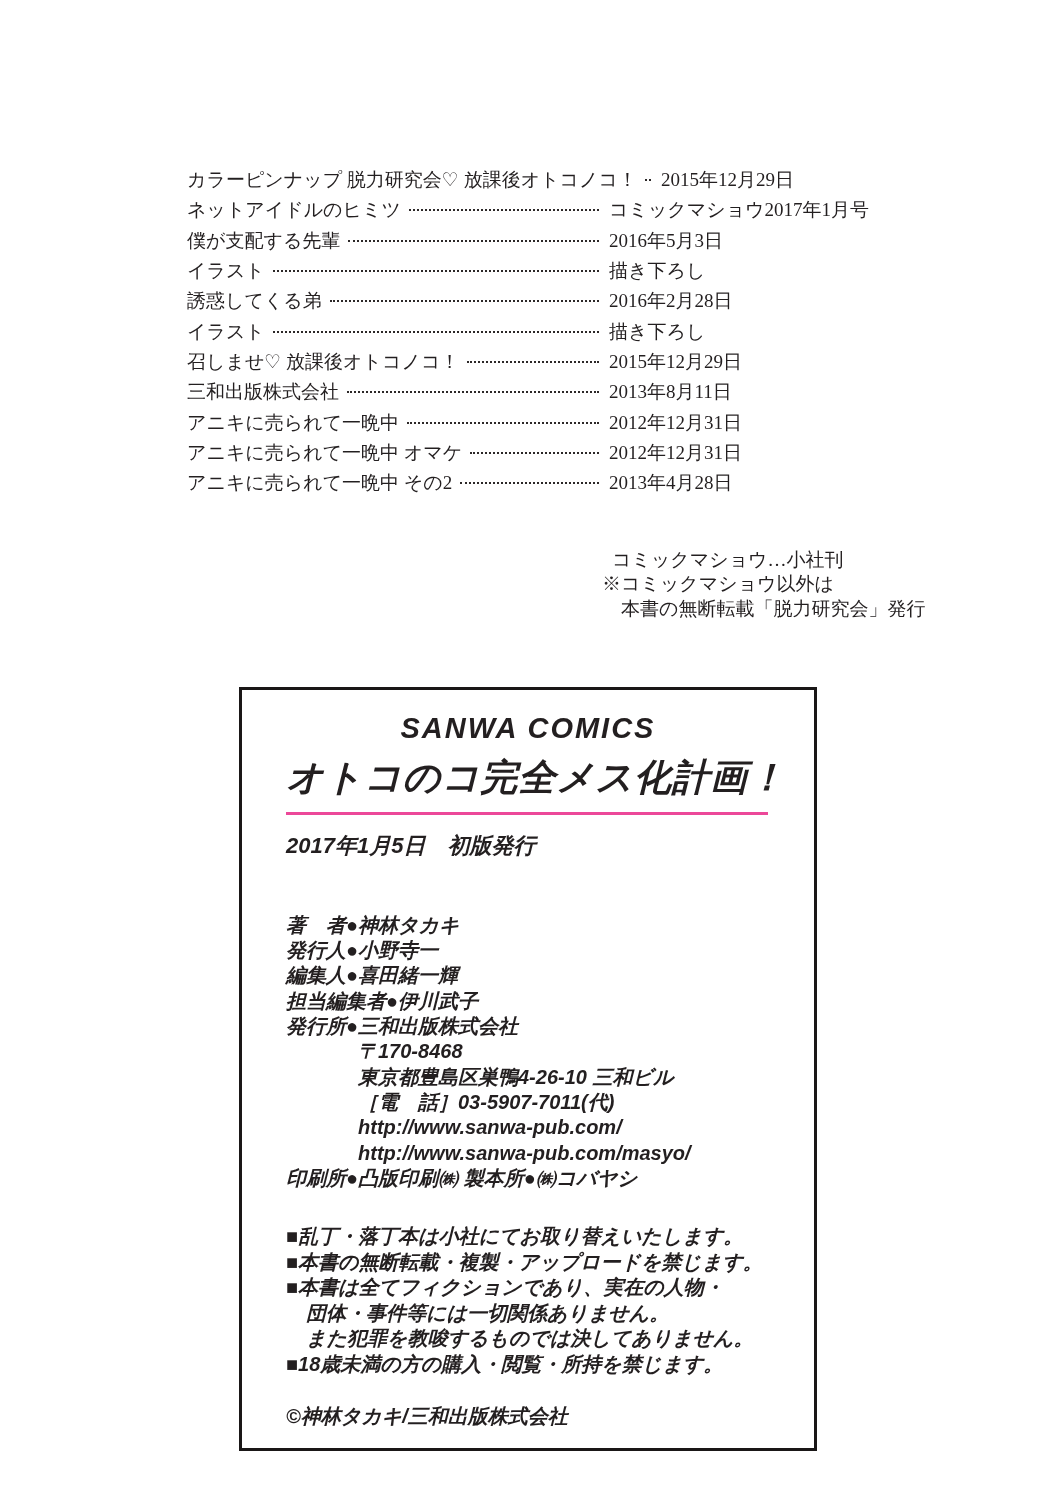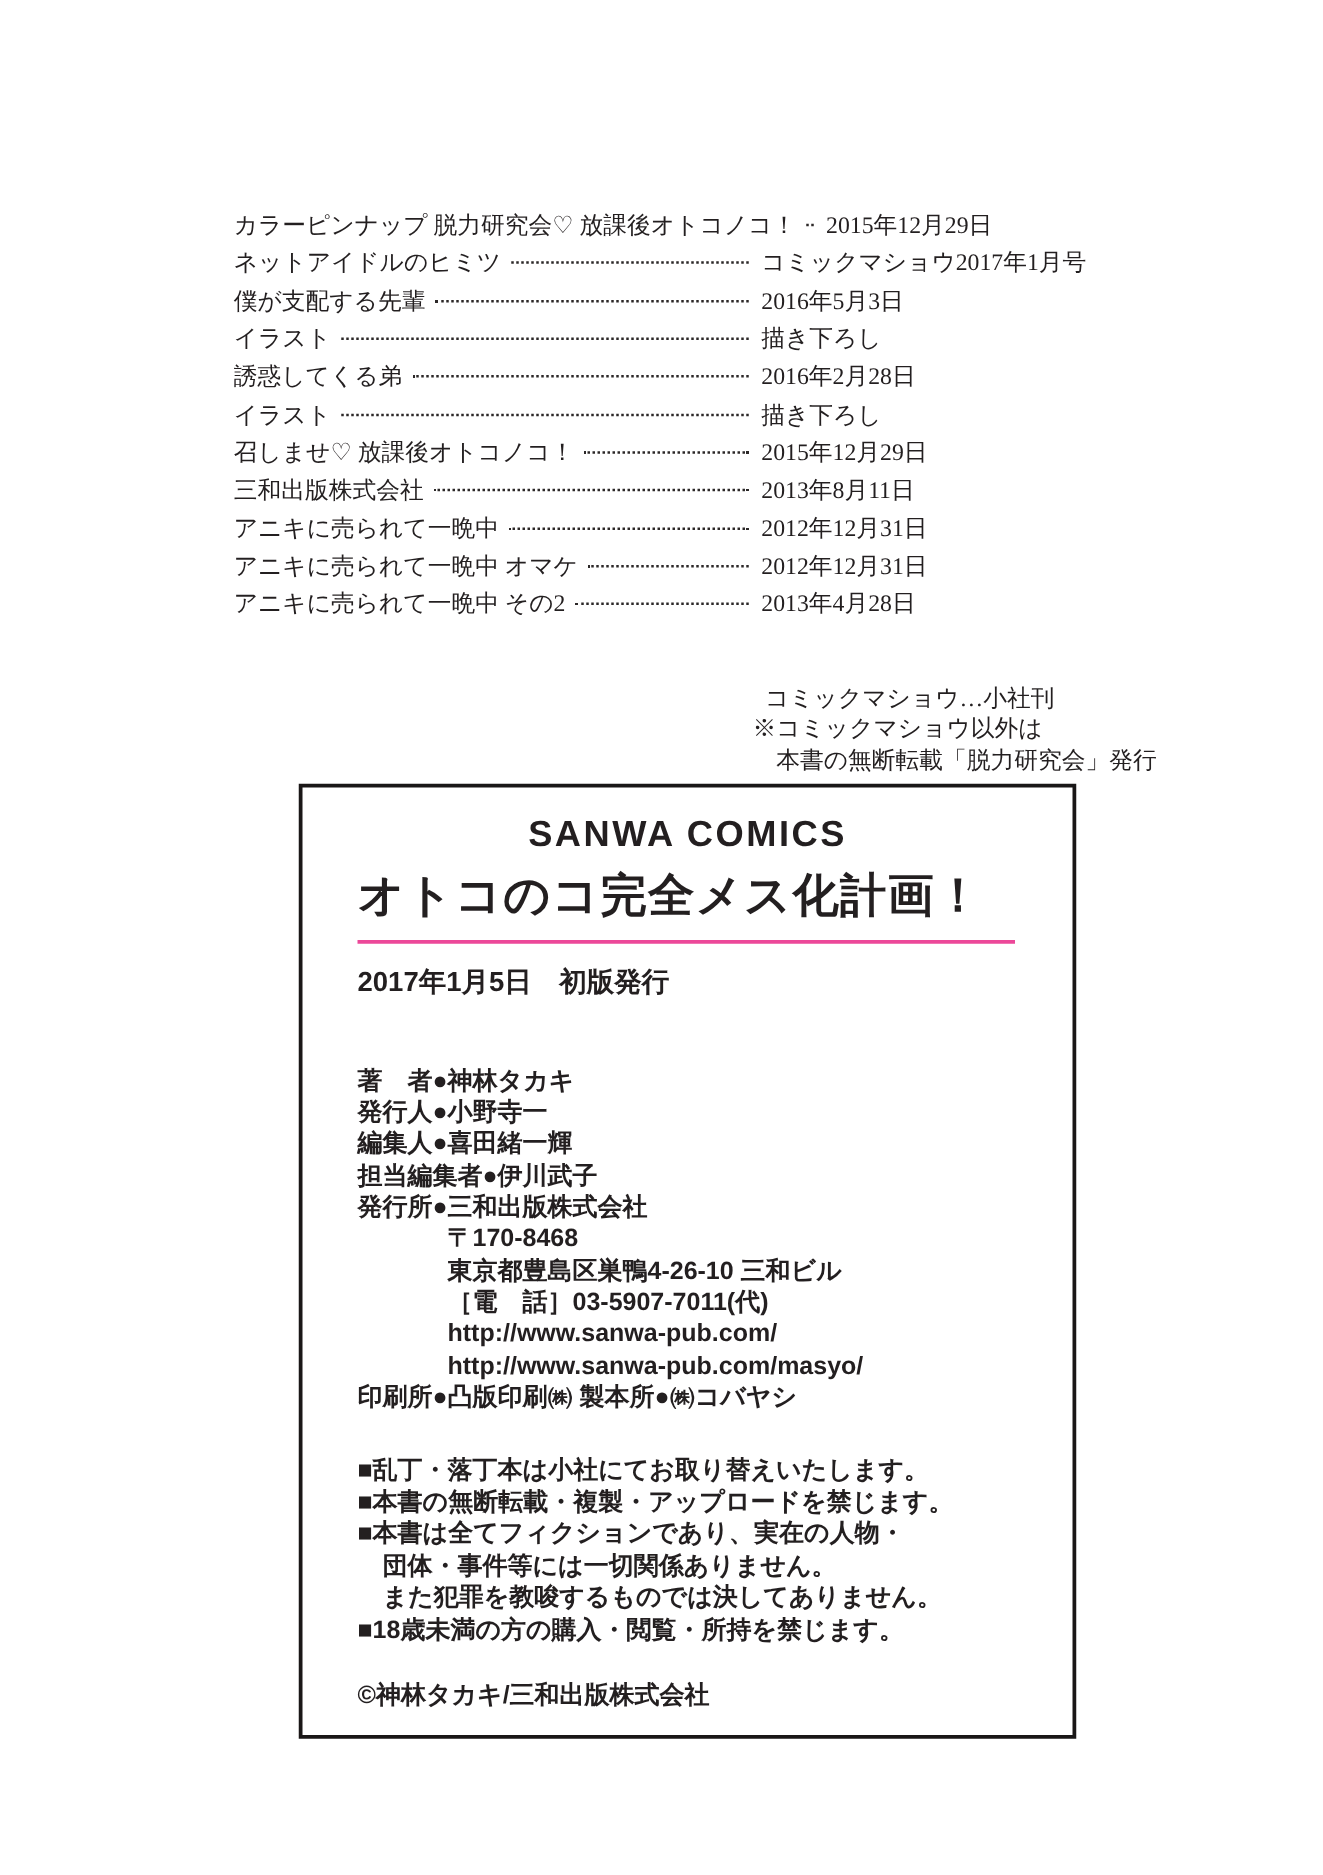--- a/index.html
+++ b/index.html
@@ -19,23 +19,23 @@
   .pub-row { height:30.3px; display:flex; align-items:center; font-size:19px; }
   .pub-title { white-space:nowrap; flex:0 0 auto; }
   .leader { flex:1 1 auto; height:0; border-bottom:2px dotted #2c2828; margin:0 10px 0 8px; min-width:6px; }
   .pub-value { flex:0 0 262px; white-space:nowrap; }
   
   .notes { position:absolute; left:602px; top:548px; font-size:19px; line-height:24.3px; }
   .note-line { white-space:nowrap; }
   .note-line.pad { padding-left:10px; }
   
   .colophon-box {
-    position:absolute; left:239px; top:627px; width:622px; height:764px;
+    position:absolute; left:239px; top:687px; width:578px; height:764px;
     border:3px solid #1a1717; box-sizing:border-box; background:#fff;
-    font-family:"Liberation Sans","DejaVu Sans",sans-serif; font-weight:700;
+    font-family:"Liberation Sans","DejaVu Sans",sans-serif; font-weight:700;font-style:italic;
   }
   .brand {
     margin-top:24px; text-align:center;
     font-size:29px; letter-spacing:2px; line-height:1;
     font-family:"Liberation Sans","DejaVu Sans",sans-serif; font-weight:700;
   }
   .book-title-wrap {
     margin:15px 46px 0 44px; border-bottom:3px solid #ec4899; padding-bottom:13px;
   }
   .book-title {

